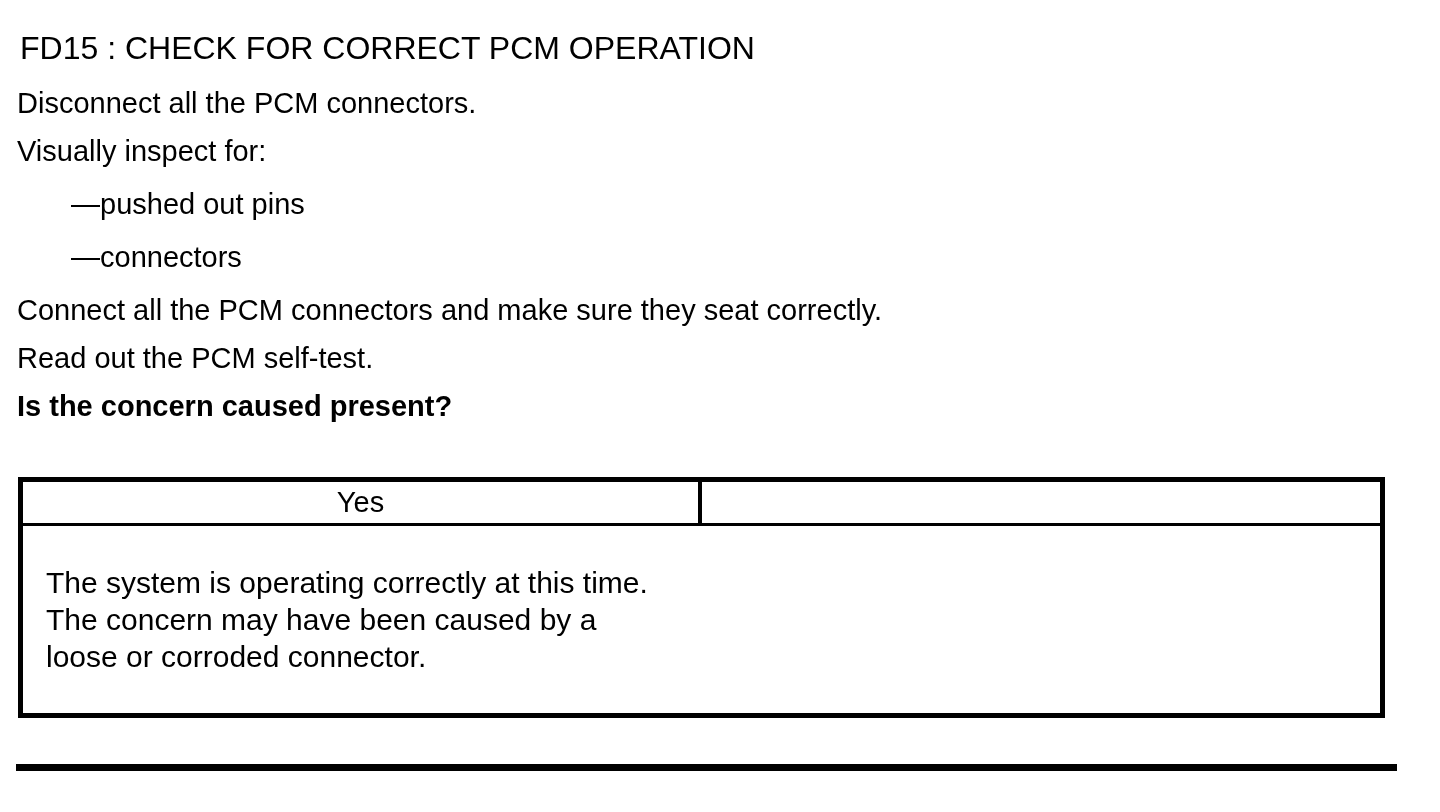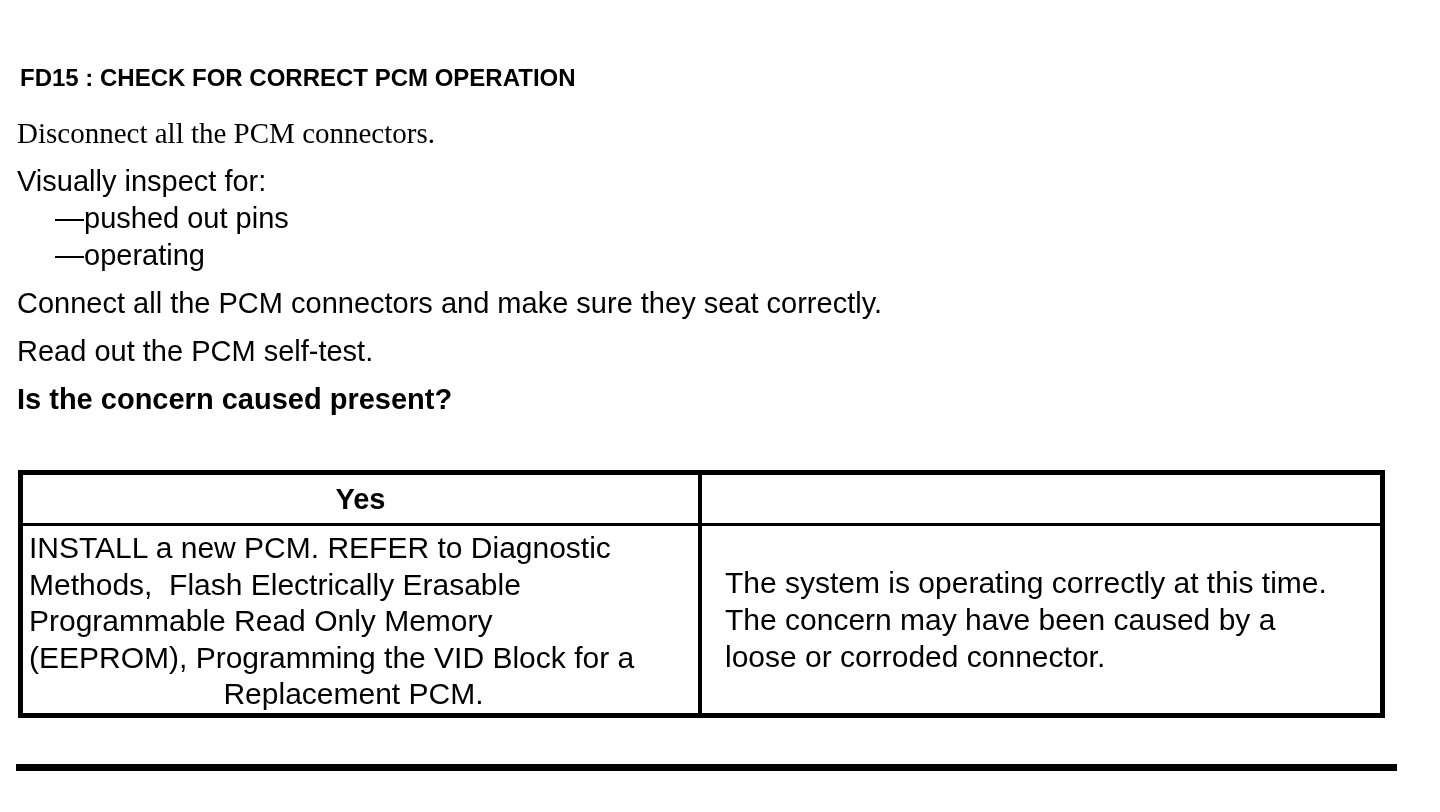--- a/index.html
+++ b/index.html
@@ -8,57 +8,56 @@
     width: 1440px;
     height: 812px;
     overflow: hidden;
     font-family: "Liberation Sans", sans-serif;
     color: #000000;
     -webkit-font-smoothing: none;
   }
   .page { padding: 33px 0 0 17px; }
 
   .title {
-    font-size: 24px;
-    font-weight: 700;
+    font-size: 32px;
+    font-weight: 400;
     line-height: 30px;
     margin-left: 3px;
-    margin-top: 30px;
   }
   .step {
     font-size: 29px;
     line-height: 37px;
     margin-top: 11px;
   }
-  .title + .step { margin-top: 22px; font-family: Liberation Serif, serif; }
+  .title + .step { margin-top: 22px; }
   .inspect-list { margin: 0; }
   .list-item {
     font-size: 29px;
     line-height: 37px;
     padding-left: 38px;
-    margin: 0;
+    margin: 16px;
     list-style: none;
   }
   .question { font-weight: 700; }
 
   
   .results-table {
     margin-top: 52px;
     margin-left: 1px;
     width: 1367px;
     border: 5px solid #000;
   }
   .t-row { display: flex; }
   .t-head { border-bottom: 3px solid #000; }
   .t-head .t-cell {
-    height: 48px;
+    height: 41px;
     display: flex;
     align-items: center;
     justify-content: center;
-    font-weight: 700;
+    font-weight: 400;
     font-size: 29px;
   }
   .t-cell { overflow: hidden; }
   .yes-col {
     width: 679px;
     border-right: 4px solid #000;
     flex: none;
   }
   .no-col { flex: 1; }
   .t-body .t-cell { height: 187px; }
@@ -92,42 +91,35 @@
 <div class="page">
 
   <div class="title">FD15 : CHECK FOR CORRECT PCM OPERATION</div>
 
   <p class="step">Disconnect all the PCM connectors.</p>
 
   <p class="step">Visually inspect for:</p>
 
   <div class="inspect-list">
     <p class="list-item">—pushed out pins</p>
-    <p class="list-item">—operating</p>
+    <p class="list-item">—connectors</p>
   </div>
 
   <p class="step">Connect all the PCM connectors and make sure they seat correctly.</p>
 
   <p class="step">Read out the PCM self-test.</p>
 
 
   <p class="step question">Is the concern caused present?</p>
 
   <div class="results-table">
     <div class="t-row t-head">
       <div class="t-cell yes-col">Yes</div>
     </div>
     <div class="t-row t-body">
-      <div class="t-cell yes-col">
-        <span class="line">INSTALL a new PCM. REFER to Diagnostic</span>
-        <span class="line">Methods,  Flash Electrically Erasable</span>
-        <span class="line">Programmable Read Only Memory</span>
-        <span class="line">(EEPROM), Programming the VID Block for a</span>
-        <span class="line centered">Replacement PCM.</span>
-      </div>
       <div class="t-cell no-col">
         <span class="line">The system is operating correctly at this time.</span>
         <span class="line">The concern may have been caused by a</span>
         <span class="line">loose or corroded connector.</span>
       </div>
     </div>
   </div>
 
   <div class="bottom-rule"></div>
 

